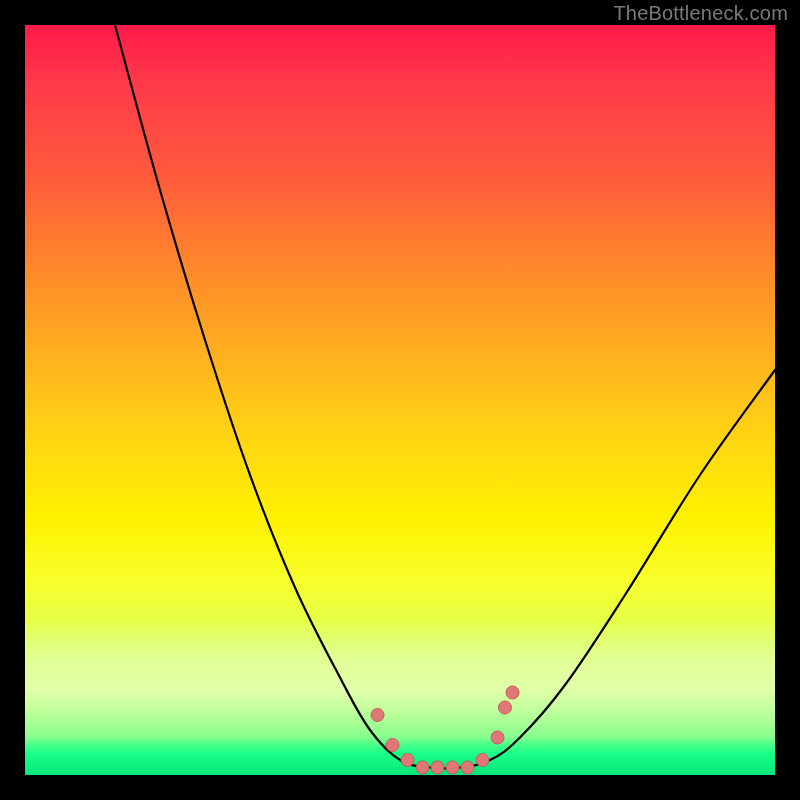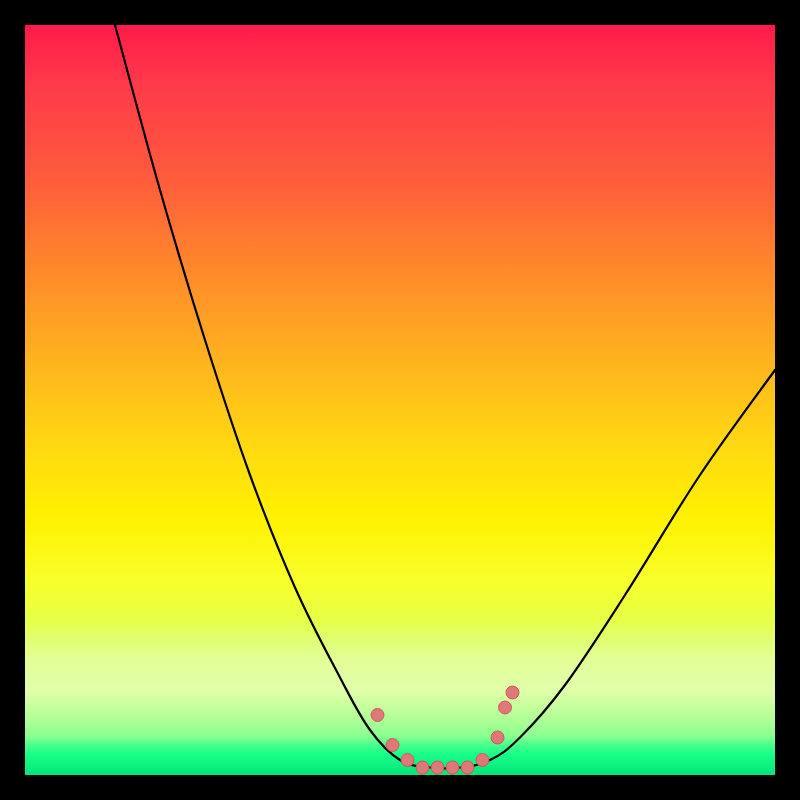--- a/index.html
+++ b/index.html
@@ -103,13 +103,14 @@
           <circle cx="412.50000000000006" cy="742.5" r="6.5" fill="#e07878" stroke="#c85a5a" stroke-width="1"></circle>
           <circle cx="427.49999999999994" cy="742.5" r="6.5" fill="#e07878" stroke="#c85a5a" stroke-width="1"></circle>
           <circle cx="442.5" cy="742.5" r="6.5" fill="#e07878" stroke="#c85a5a" stroke-width="1"></circle>
           <circle cx="457.5" cy="735" r="6.5" fill="#e07878" stroke="#c85a5a" stroke-width="1"></circle>
           <circle cx="472.5" cy="712.5" r="6.5" fill="#e07878" stroke="#c85a5a" stroke-width="1"></circle>
           <circle cx="480" cy="682.5" r="6.5" fill="#e07878" stroke="#c85a5a" stroke-width="1"></circle>
           <circle cx="487.5" cy="667.5" r="6.5" fill="#e07878" stroke="#c85a5a" stroke-width="1"></circle>
         </g>
     </svg>
   </div>
+  <div class="watermark">TheBottleneck.com</div>
 </div>
 
 </body></html>

